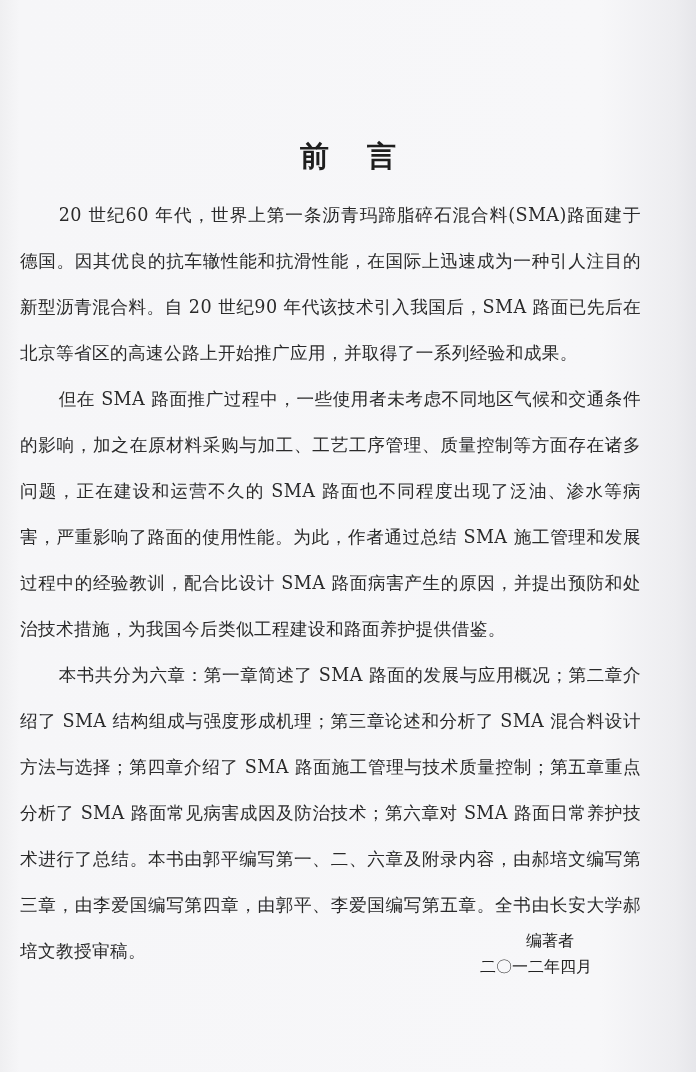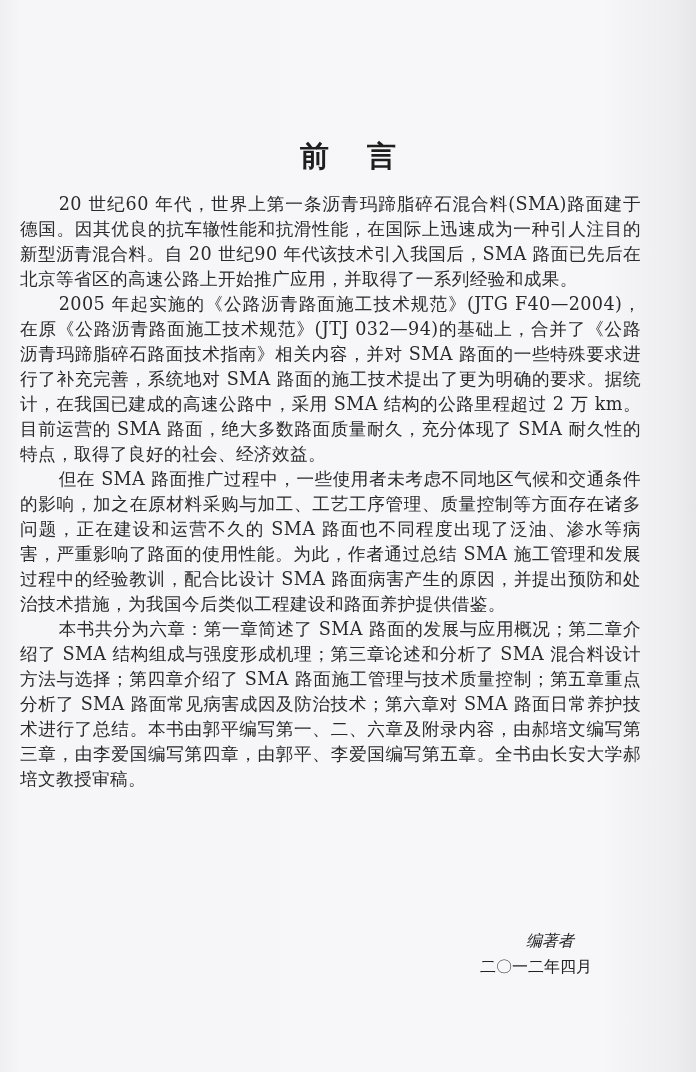--- a/index.html
+++ b/index.html
@@ -19,41 +19,40 @@
     text-align: center;
     font-family: "DejaVu Sans", sans-serif;
     font-weight: bold; font-size: 29px; letter-spacing: 38px;
     color: #1e1e1e;
     text-indent: 38px;
   }
   .body-text {
     position: absolute; left: 20px; top: 192px; width: 621px;
   }
   .para {
-    margin: 0; font-size: 17.6px; line-height: 25px;
+    margin: 0; font-size: 17.6px; line-height: 46px;
     text-indent: 2.2em; text-align: justify;
     letter-spacing: 0.4px;
   }
   .signature {
     position: absolute; left: 480px; top: 928px;
     font-family: "DejaVu Sans", sans-serif;
     font-size: 16px; line-height: 26px; color: #222;
   }
   .sig-line { display: block; }
-  .sig-author { padding-left: 46px; font-style: italic; }
+  .sig-author { padding-left: 46px; }
 </style>
 </head>
 <body>
 
 <div class="page">
   <h1 class="title">前言</h1>
 
   <div class="body-text">
     <p class="para">20 世纪60 年代，世界上第一条沥青玛蹄脂碎石混合料(SMA)路面建于德国。因其优良的抗车辙性能和抗滑性能，在国际上迅速成为一种引人注目的新型沥青混合料。自 20 世纪90 年代该技术引入我国后，SMA 路面已先后在北京等省区的高速公路上开始推广应用，并取得了一系列经验和成果。</p>
-    <p class="para">2005 年起实施的《公路沥青路面施工技术规范》(JTG F40—2004)，在原《公路沥青路面施工技术规范》(JTJ 032—94)的基础上，合并了《公路沥青玛蹄脂碎石路面技术指南》相关内容，并对 SMA 路面的一些特殊要求进行了补充完善，系统地对 SMA 路面的施工技术提出了更为明确的要求。据统计，在我国已建成的高速公路中，采用 SMA 结构的公路里程超过 2 万 km。目前运营的 SMA 路面，绝大多数路面质量耐久，充分体现了 SMA 耐久性的特点，取得了良好的社会、经济效益。</p>
     <p class="para">但在 SMA 路面推广过程中，一些使用者未考虑不同地区气候和交通条件的影响，加之在原材料采购与加工、工艺工序管理、质量控制等方面存在诸多问题，正在建设和运营不久的 SMA 路面也不同程度出现了泛油、渗水等病害，严重影响了路面的使用性能。为此，作者通过总结 SMA 施工管理和发展过程中的经验教训，配合比设计 SMA 路面病害产生的原因，并提出预防和处治技术措施，为我国今后类似工程建设和路面养护提供借鉴。</p>
     <p class="para">本书共分为六章：第一章简述了 SMA 路面的发展与应用概况；第二章介绍了 SMA 结构组成与强度形成机理；第三章论述和分析了 SMA 混合料设计方法与选择；第四章介绍了 SMA 路面施工管理与技术质量控制；第五章重点分析了 SMA 路面常见病害成因及防治技术；第六章对 SMA 路面日常养护技术进行了总结。本书由郭平编写第一、二、六章及附录内容，由郝培文编写第三章，由李爱国编写第四章，由郭平、李爱国编写第五章。全书由长安大学郝培文教授审稿。</p>
 
   </div>
 
   <div class="signature">
     <span class="sig-line sig-author">编著者</span>
     <span class="sig-line">二〇一二年四月</span>
   </div>
 </div>

